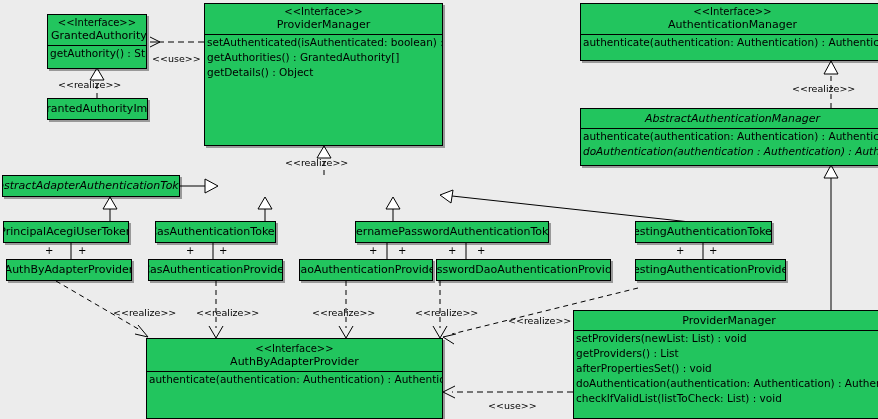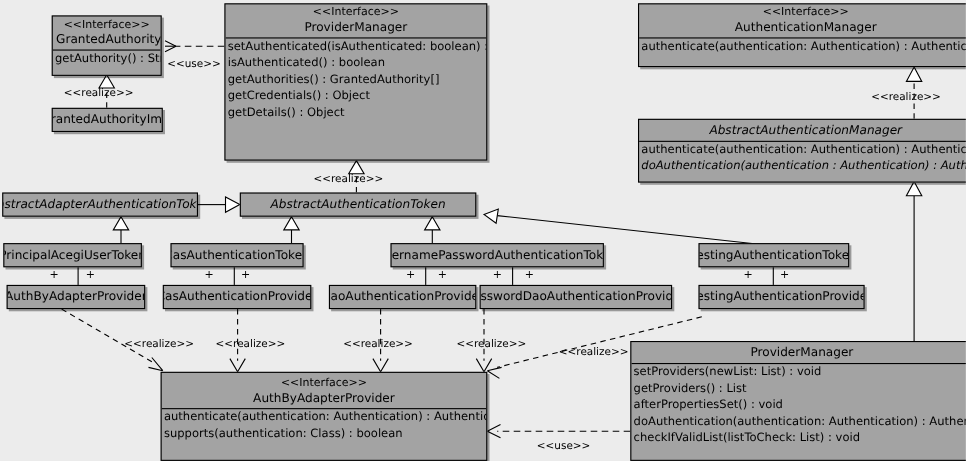--- a/index.html
+++ b/index.html
@@ -22,21 +22,21 @@
   }
   svg.edges {
     position: absolute;
     left: 0; top: 0;
     width: 878px;
     height: 419px;
     pointer-events: none;
   }
   .uml {
     position: absolute;
-    background: #a3a3a3;
+    background: #22c55e;
     border: 1px solid #000000;
     box-shadow: 2px 2px 0 rgba(0,0,0,0.35);
     box-sizing: border-box;
     overflow: hidden;
   }
   .uml .hdr {
     padding: 1px 3px 2px 3px;
     text-align: center;
     line-height: 13px;
   }
@@ -232,23 +232,21 @@
   </div>
 
   <div class="uml" style="left:204px; top:3px; width:239px; height:143px;">
     <div class="hdr">
       <div class="stereo">&lt;&lt;Interface&gt;&gt;</div>
       <div class="cname">ProviderManager</div>
     </div>
     <div class="divider"></div>
     <div class="ops">
       <div class="op">setAuthenticated(isAuthenticated: boolean) : void</div>
-      <div class="op">isAuthenticated() : boolean</div>
       <div class="op">getAuthorities() : GrantedAuthority[]</div>
-      <div class="op">getCredentials() : Object</div>
       <div class="op">getDetails() : Object</div>
     </div>
   </div>
 
   <div class="uml" style="left:580px; top:3px; width:305px; height:58px;">
     <div class="hdr">
       <div class="stereo">&lt;&lt;Interface&gt;&gt;</div>
       <div class="cname">AuthenticationManager</div>
     </div>
     <div class="divider"></div>
@@ -265,23 +263,20 @@
     <div class="ops">
       <div class="op">authenticate(authentication: Authentication) : Authentication</div>
       <div class="op abstract">doAuthentication(authentication : Authentication) : Authentication</div>
     </div>
   </div>
 
   <div class="uml simple" style="left:2px; top:175px; width:178px; height:22px;">
     <div class="cname abstract">AbstractAdapterAuthenticationToken</div>
   </div>
 
-  <div class="uml simple" style="left:218px; top:175px; width:215px; height:22px;">
-    <div class="cname abstract">AbstractAuthenticationToken</div>
-  </div>
 
   <div class="uml simple" style="left:3px; top:221px; width:126px; height:22px;">
     <div class="cname">PrincipalAcegiUserToken</div>
   </div>
 
   <div class="uml simple" style="left:155px; top:221px; width:121px; height:22px;">
     <div class="cname">CasAuthenticationToken</div>
   </div>
 
   <div class="uml simple" style="left:355px; top:221px; width:194px; height:22px;">
@@ -313,21 +308,20 @@
   </div>
 
   <div class="uml" style="left:146px; top:338px; width:297px; height:81px;">
     <div class="hdr" style="padding-top:3px;">
       <div class="stereo">&lt;&lt;Interface&gt;&gt;</div>
       <div class="cname">AuthByAdapterProvider</div>
     </div>
     <div class="divider"></div>
     <div class="ops">
       <div class="op">authenticate(authentication: Authentication) : Authentication</div>
-      <div class="op">supports(authentication: Class) : boolean</div>
     </div>
   </div>
 
   <div class="uml" style="left:573px; top:310px; width:312px; height:109px;">
     <div class="hdr" style="padding-top:3px;">
       <div class="cname">ProviderManager</div>
     </div>
     <div class="divider"></div>
     <div class="ops">
       <div class="op">setProviders(newList: List) : void</div>

